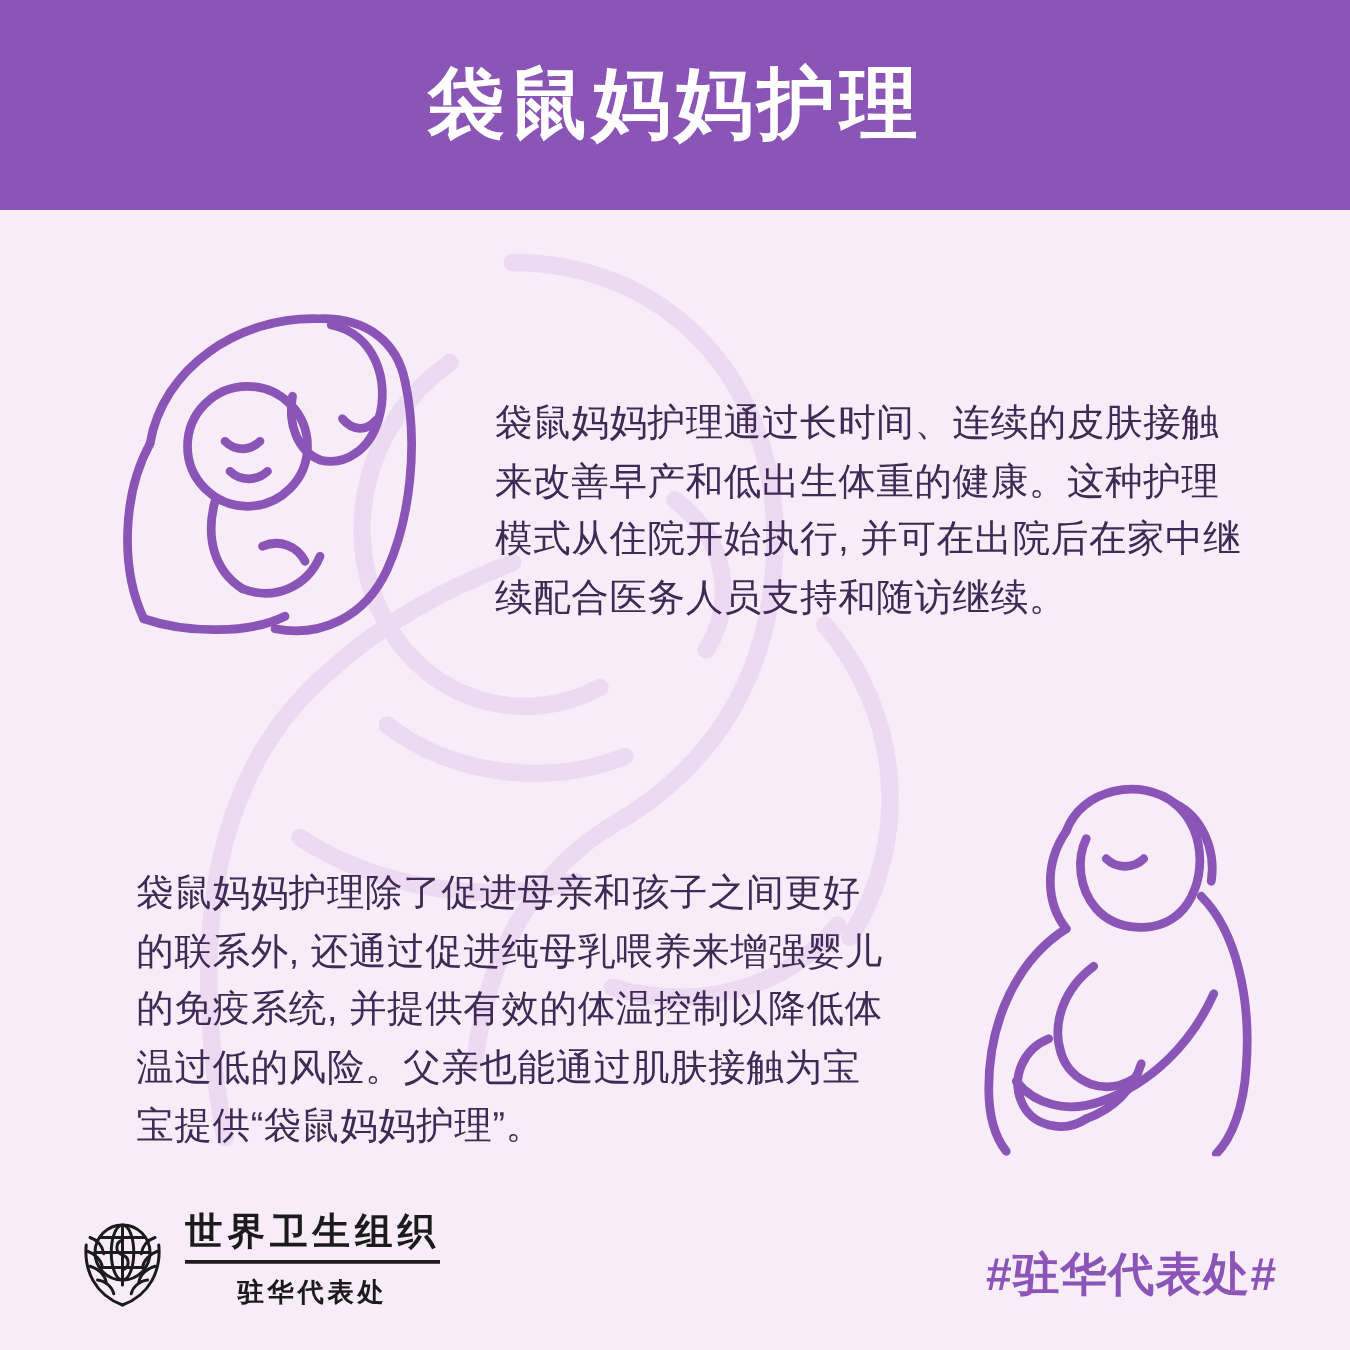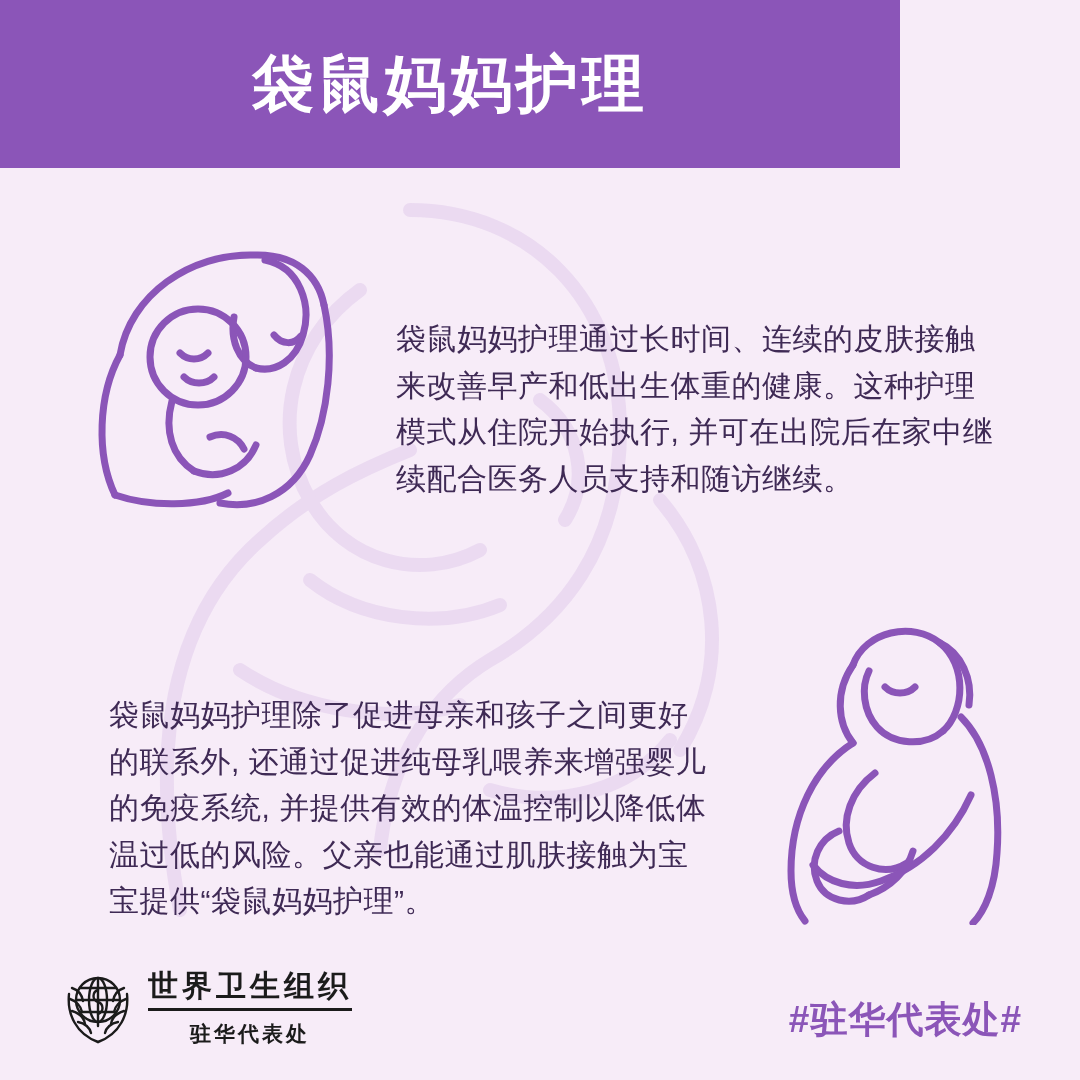--- a/index.html
+++ b/index.html
@@ -17,21 +17,21 @@
     position: relative;
     width: 1080px;
     height: 1080px;
     background: #f7ecf8;
     overflow: hidden;
   }
   
   .header {
     position: absolute;
     left: 0; top: 0;
-    width: 900px;
+    width: 1080px;
     height: 168px;
     background: #8b55b8;
     display: flex;
     align-items: center;
     justify-content: center;
   }
   .header-title {
     color: #ffffff;
     font-size: 62px;
     font-weight: bold;
@@ -82,21 +82,21 @@
     left: 109px;
     top: 648px;
     width: 600px;
   }
   
   .who-block {
     position: absolute;
     left: 62px;
     top: 965px;
     display: flex;
-    align-items: center;
+    align-items: flex-end;
   }
   .who-emblem {
     width: 72px;
     height: 78px;
     flex: none;
   }
   .who-text {
     margin-left: 14px;
     padding-top: 4px;
   }

